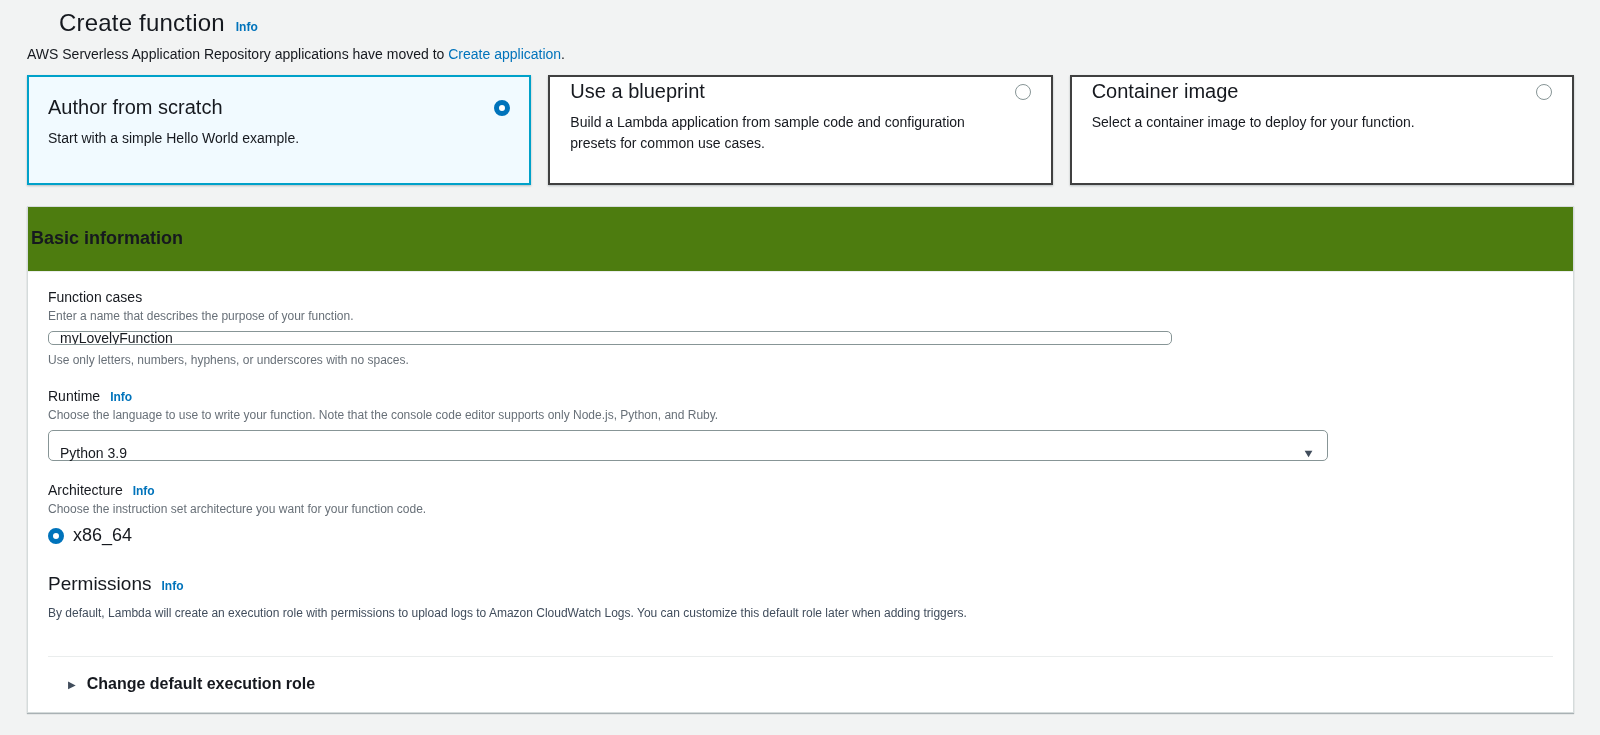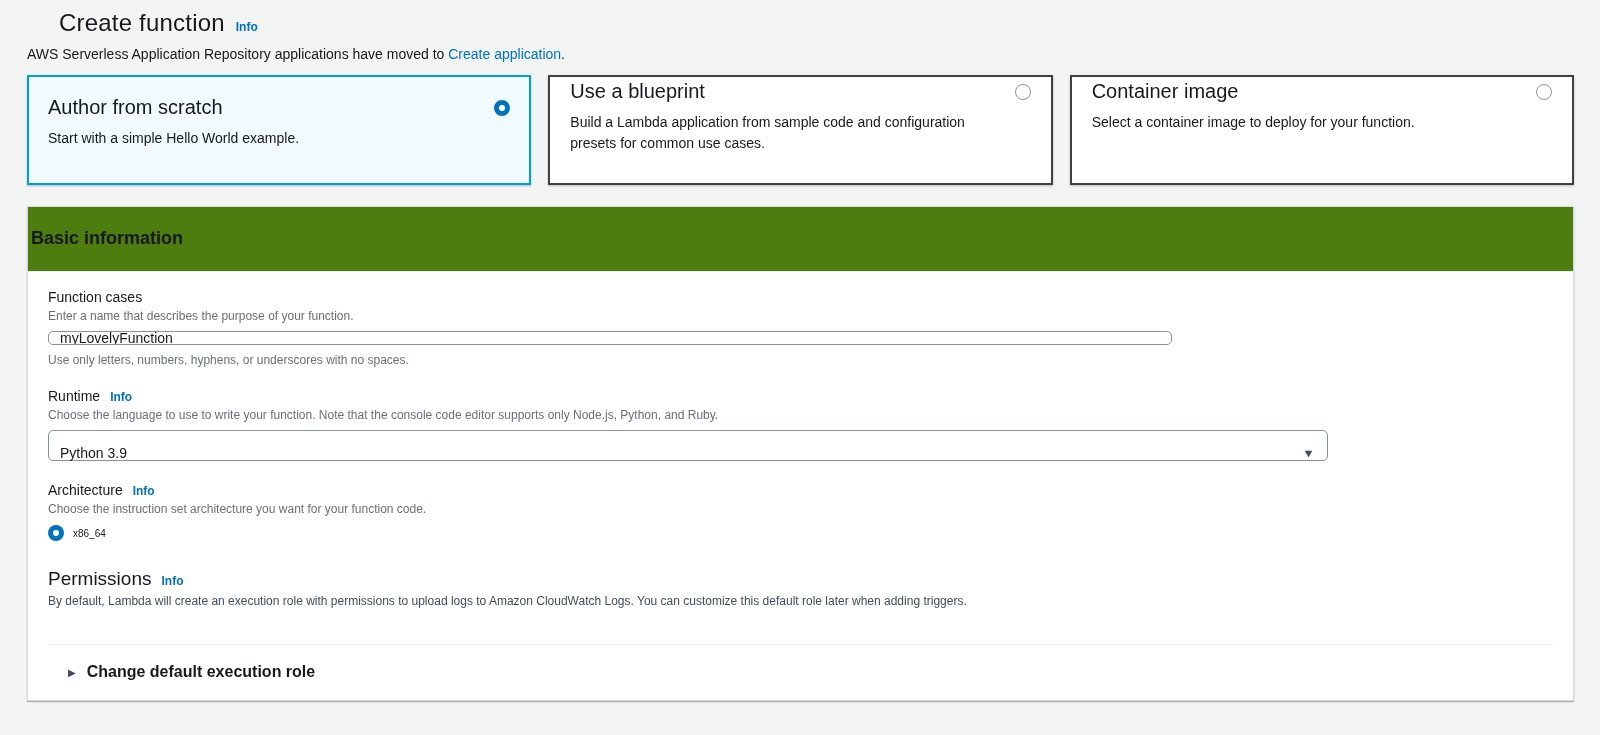--- a/index.html
+++ b/index.html
@@ -57,26 +57,26 @@
     border:1px solid #879596; border-radius:5px; background:#fff; outline:none;
   }
   .constraint { margin-top:8px; font-size:12px; color:#687078; }
   .select {
     margin-top:8px; width:1280px; max-width:100%; height:31px;
     border:1px solid #879596; border-radius:5px; background:#fff;
     display:flex; align-items:center; justify-content:space-between;
     padding:15px 13px 0 11px; font-size:14px; cursor:pointer;
   }
   .caret-down { font-size:11px; color:#414d5c; transform:scaleX(1.2); }
-  .radio-row { display:flex; align-items:center; gap:9px; margin-top:9px; font-size:10px; cursor:pointer; }
+  .radio-row { display:flex; align-items:center; gap:9px; margin-top:9px; font-size:18px; cursor:pointer; }
   .radio-row .radio { margin-top:0; }
 
   .section-header-row { display:flex; align-items:baseline; gap:10px; margin-top:27px; }
   .section-title { font-size:19px; font-weight:400; }
-  .section-desc { margin-top:4px; font-size:12px; color:#414d5c; }
+  .section-desc { margin-top:11px; font-size:12px; color:#414d5c; }
 
   .panel-footer {
     margin-top:36px; border-top:1px solid #eaeded;
     padding:18px 20px 19px; display:flex; align-items:center; gap:11px; cursor:pointer;
   }
   .caret-right { color:#414d5c; font-size:10px; }
   .panel-footer-label { font-size:16px; font-weight:700; }
 </style>
 </head>
 <body>

